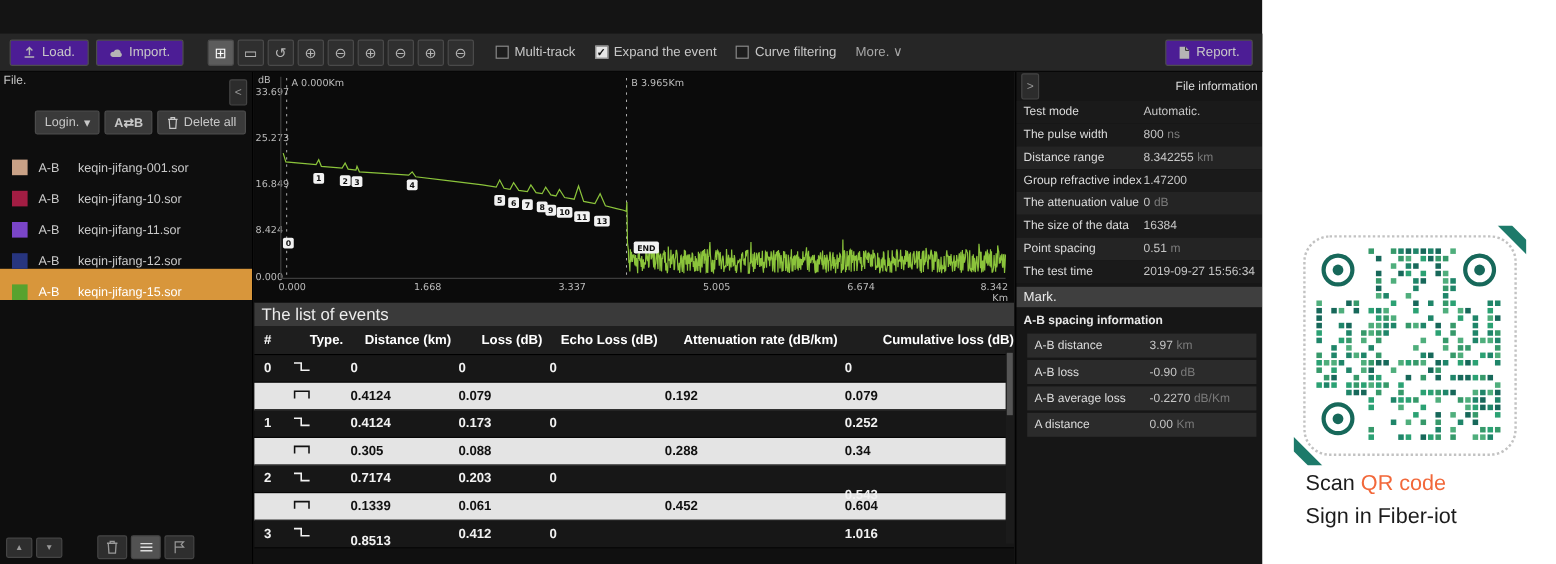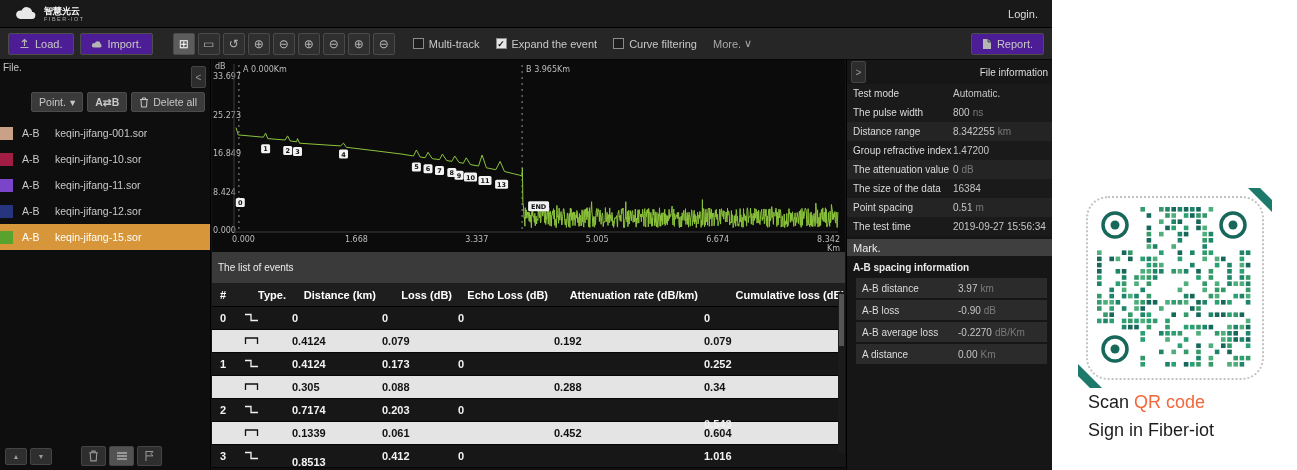--- a/index.html
+++ b/index.html
@@ -26,36 +26,36 @@
   .bicon{color:#b5b5b5}
   
   .sidebar{position:absolute;left:0;top:60px;width:211px;height:410px;background:#0e0e0e;border-right:1px solid #000}
   .file-label{position:absolute;left:3px;top:2px;font-size:10px;color:#c6c6c6}
   .collapse-btn{width:15px;height:22px;background:#2c2c2c;border:1px solid #454545;border-radius:2px;color:#999;display:flex;align-items:center;justify-content:center;cursor:pointer;font-size:10px}
   .sidebar .collapse-btn{position:absolute;right:4px;top:6px}
   .sidebar-actions{position:absolute;left:0;top:32px;right:5px;display:flex;justify-content:flex-end;gap:4px}
   .sbtn{background:#3a3a3a;border:1px solid #4c4c4c;color:#c8c8c8;height:20px;display:inline-flex;align-items:center;gap:4px;padding:0 7px;font-size:10.5px;border-radius:2px;cursor:pointer;font-family:inherit}
   .sbtn.bold{font-weight:bold}
   .file-list{position:absolute;left:0;top:60px;width:100%}
-  .file-row{height:26px;display:flex;align-items:center;cursor:pointer;color:#c9c9c9}
+  .file-row{height:26px;display:flex;align-items:flex-end;padding-left:10px;cursor:pointer;color:#c9c9c9}
   .file-row.selected{background:#d8963b;color:#fff}
   .swatch{width:13px;height:13px;margin-right:9px;flex:0 0 13px}
   .file-range{width:33px;font-size:10.5px}
   .file-name{font-size:10.5px}
   .sidebar-bottom{position:absolute;bottom:4px;left:5px;right:5px;display:flex;align-items:center;gap:3px}
   .sb-center{display:flex;gap:3px;margin-left:26px}
   .sb-btn{width:22px;height:17px;background:#2e2e2e;border:1px solid #454545;color:#999;font-size:7px;display:flex;align-items:center;justify-content:center;border-radius:2px;cursor:pointer}
   .sb-btn.wide{width:25px;height:20px}
   .sb-btn.active{background:#525252;color:#ddd}
   
   .main{position:absolute;left:212px;top:60px;width:633px;height:410px;background:#101010}
   .chart-wrap{position:relative;width:633px;height:192px;background:#0b0b0b;cursor:crosshair}
   .axl{font-size:8px;fill:#bdbdbd;font-family:"DejaVu Sans",sans-serif}
   .badge{font-size:6.5px;font-weight:bold;fill:#101010;font-family:"DejaVu Sans",sans-serif}
-  .events-bar{height:31px;background:#3a3a3a;color:#ececec;font-size:10px;display:flex;align-items:center;padding-left:6px}
+  .events-bar{height:20px;background:#3a3a3a;color:#ececec;font-size:14px;display:flex;align-items:center;padding-left:6px}
   .thead{display:flex;height:24px;background:#1e1e1e;border-bottom:1px solid #000;align-items:center;font-weight:bold;color:#fff}
   .th{font-size:11px;text-align:right;overflow:hidden;white-space:nowrap}
   .trow{display:flex;height:23px;align-items:center;border-bottom:1px solid #060606;font-weight:bold;cursor:pointer}
   .trow.dark{background:#171717;color:#f2f2f2}
   .trow.light{background:#e4e4e4;color:#111}
   .td{font-size:11px;padding-left:6px;overflow:hidden;white-space:nowrap}
   .vscroll{position:absolute;right:0;top:232px;width:7px;height:161px;background:#1b1b1b;cursor:pointer}
   .vthumb{width:5px;height:52px;background:#555;margin:2px 1px}
   
   .infopanel{position:absolute;left:846px;top:60px;width:206px;height:410px;background:#161616;border-left:1px solid #000;overflow:hidden}
@@ -78,32 +78,20 @@
   .ribbon.bl{bottom:-10px;left:-10px}
   .qr-line1{position:absolute;left:36px;top:392px;font-size:18px}
   .qr-line2{position:absolute;left:36px;top:420px;font-size:18px}
   .orange{color:#f2683a}
 </style>
 </head>
 <body>
 
 <div class="app">
 
-  <header class="topbar">
-    <div class="brand">
-      <svg class="logo" width="24" height="15" viewBox="0 0 24 15">
-          <path d="M6.5,13 a4.3,4.3 0 1 1 1.2,-8.4 a5.4,5.4 0 0 1 10.4,1.2 a3.4,3.4 0 0 1 -0.7,7.2 z" fill="#e8e8e8"></path>
-        </svg>
-      <div class="brand-text">
-        <div class="brand-cn">智慧光云</div>
-        <div class="brand-en">FIBER-IOT</div>
-      </div>
-    </div>
-    <div class="login">Login.</div>
-  </header>
 
   <div class="toolbar">
     <button class="tbtn">
       <svg class="bicon" width="11" height="11" viewBox="0 0 11 11">
           <path d="M5.5,8 V1.5 M3,4 L5.5,1.5 L8,4 M1.5,9.5 h8" fill="none" stroke="currentColor" stroke-width="1.2"></path>
         </svg>
       <span>Load.</span>
     </button>
     <button class="tbtn">
       <svg class="bicon" width="12" height="10" viewBox="0 0 12 10">
@@ -148,21 +136,21 @@
         </svg>
       <span>Report.</span>
     </button>
   </div>
 
   <aside class="sidebar">
     <div class="file-label">File.</div>
     <div class="collapse-btn">&lt;</div>
     <div class="sidebar-actions">
       <button class="sbtn">
-        <span>Point.</span>
+        <span>Login.</span>
         <span>▾</span>
       </button>
       <button class="sbtn bold">A⇄B</button>
       <button class="sbtn">
         <svg width="10" height="11" viewBox="0 0 10 11">
             <path d="M1,2.5 h8 M3.5,2.5 V1 h3 v1.5 M2,2.5 l0.5,7.5 h5 l0.5,-7.5" fill="none" stroke="currentColor" stroke-width="1"></path>
           </svg>
         <span>Delete all</span>
       </button>
     </div>

